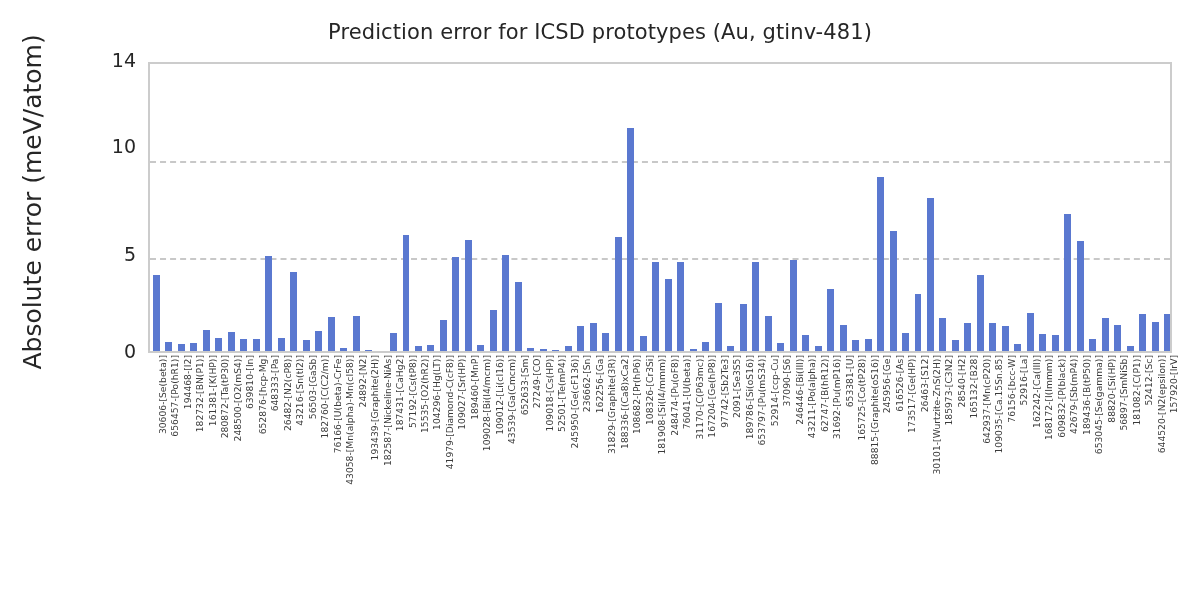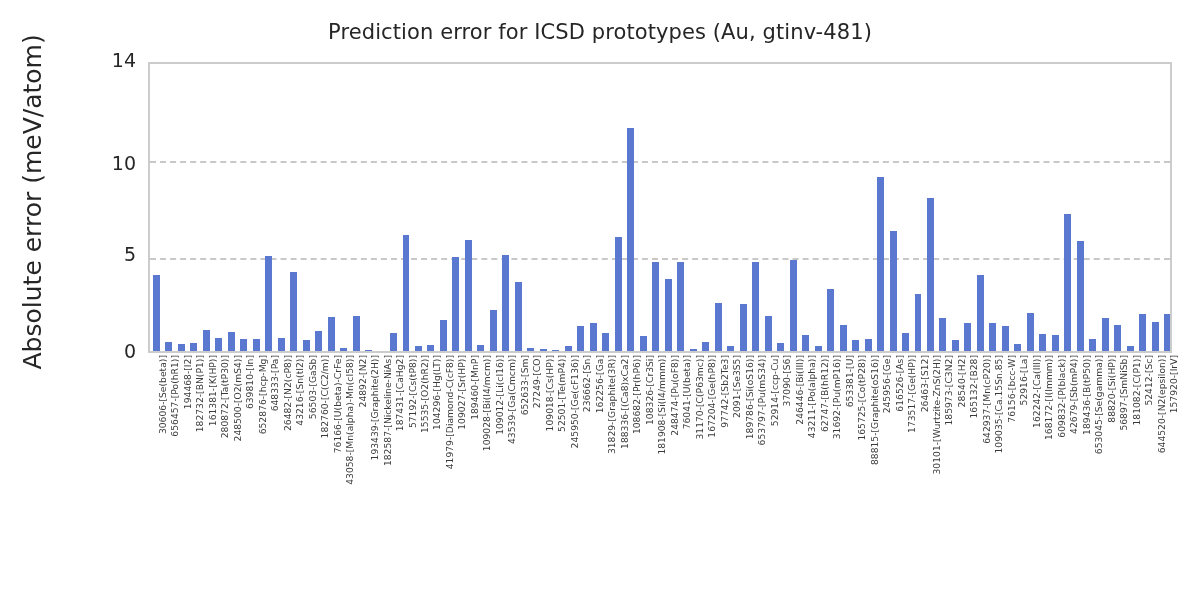--- a/index.html
+++ b/index.html
@@ -127,21 +127,21 @@
 
 <div id="figure">
 
   <div id="chart-title">Prediction error for ICSD prototypes (Au, gtinv-481)</div>
 
   <div id="ylabel">Absolute error (meV/atom)</div>
 
   <div id="ytick-holder">
       <div class="ytick-label" style="top: 340px;">0</div>
       <div class="ytick-label" style="top: 243px;">5</div>
-      <div class="ytick-label" style="top: 152px;">10</div>
+      <div class="ytick-label" style="top: 135px;">10</div>
       <div class="ytick-label" style="top: 49px;">14</div>
     </div>
 
   <div id="plot-area">
     <div id="plot-inner">
         <div class="gridline" style="top: 194px;"></div>
         <div class="gridline" style="top: 97px;"></div>
         <div class="bar" title="30606-[Se(beta)]: 3.9" style="left: 2.74732px; width: 6.99317px; height: 75.66px; background: rgb(90, 120, 208);"></div>
         <div class="bar" title="656457-[Po(hR1)]: 0.45" style="left: 15.2351px; width: 6.99317px; height: 8.73px; background: rgb(90, 120, 208);"></div>
         <div class="bar" title="194468-[I2]: 0.35" style="left: 27.7229px; width: 6.99317px; height: 6.79px; background: rgb(90, 120, 208);"></div>

